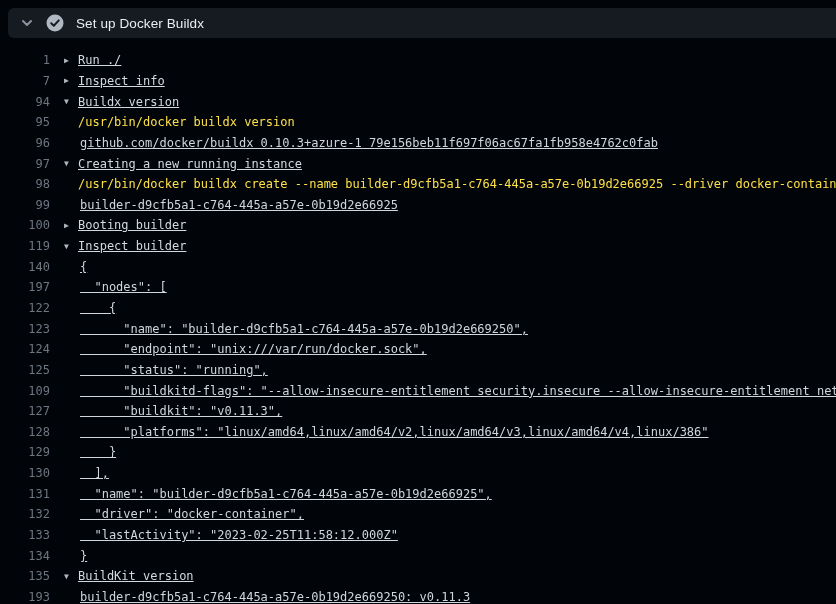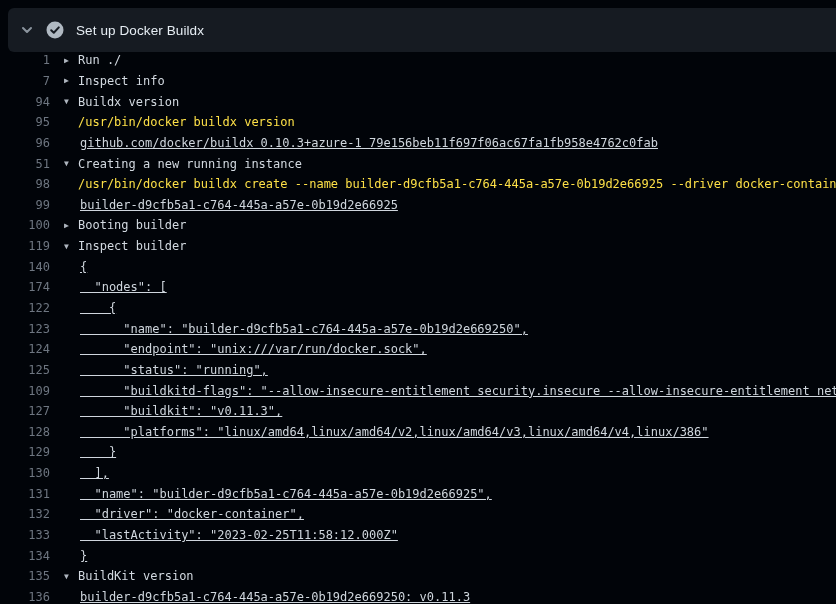--- a/index.html
+++ b/index.html
@@ -7,21 +7,21 @@
     width: 836px; height: 604px;
     overflow: hidden;
     background: #010409;
     font-family: "DejaVu Sans Mono", monospace;
   }
 
   
   .step-header {
     position: absolute;
     left: 8px; top: 8px; right: 0;
-    height: 44px;
+    height: 30px;
     background: #161b22;
     border-radius: 6px 0 0 6px;
     display: flex;
     align-items: center;
     gap: 12px;
     padding: 0 12px;
     cursor: pointer;
   }
   .step-header .chevron { flex: none; display: flex; align-items: center; }
   .step-header .status { flex: none; display: flex; align-items: center; }
@@ -60,21 +60,21 @@
     color: #aeb6bf;
     text-align: left;
   }
   .log-row .txt {
     flex: 1;
     overflow: hidden;
     white-space: pre;
     color: #cfd6dd;
   }
   .log-row.group { cursor: pointer; }
-  .log-row.group .txt { color: #d2d9e0; }
+  .log-row.group .txt { color: #d2d9e0; text-decoration: underline; }
   .log-row.command .txt { color: #fde047; }
   .log-row.output .txt { padding-left: 2px; text-decoration: underline; }
 </style>
 </head>
 <body>
 
 <div class="step-header">
   <span class="chevron">
     <svg width="14" height="14" viewBox="0 0 14 14">
       <path d="M3 5 L7 9 L11 5" fill="none" stroke="#8b949e" stroke-width="2" stroke-linecap="round" stroke-linejoin="round"></path>
@@ -109,21 +109,21 @@
     <span class="num">95</span>
     <span class="arrow"></span>
     <span class="txt">/usr/bin/docker buildx version</span>
   </div>
     <div class="log-row output">
     <span class="num">96</span>
     <span class="arrow"></span>
     <span class="txt">github.com/docker/buildx 0.10.3+azure-1 79e156beb11f697f06ac67fa1fb958e4762c0fab</span>
   </div>
     <div class="log-row group">
-    <span class="num">51</span>
+    <span class="num">97</span>
     <span class="arrow">▼</span>
     <span class="txt">Creating a new running instance</span>
   </div>
     <div class="log-row command">
     <span class="num">98</span>
     <span class="arrow"></span>
     <span class="txt">/usr/bin/docker buildx create --name builder-d9cfb5a1-c764-445a-a57e-0b19d2e66925 --driver docker-container</span>
   </div>
     <div class="log-row output">
     <span class="num">99</span>
@@ -139,21 +139,21 @@
     <span class="num">119</span>
     <span class="arrow">▼</span>
     <span class="txt">Inspect builder</span>
   </div>
     <div class="log-row output">
     <span class="num">140</span>
     <span class="arrow"></span>
     <span class="txt">{</span>
   </div>
     <div class="log-row output">
-    <span class="num">174</span>
+    <span class="num">197</span>
     <span class="arrow"></span>
     <span class="txt">  "nodes": [</span>
   </div>
     <div class="log-row output">
     <span class="num">122</span>
     <span class="arrow"></span>
     <span class="txt">    {</span>
   </div>
     <div class="log-row output">
     <span class="num">123</span>
@@ -214,17 +214,17 @@
     <span class="num">134</span>
     <span class="arrow"></span>
     <span class="txt">}</span>
   </div>
     <div class="log-row group">
     <span class="num">135</span>
     <span class="arrow">▼</span>
     <span class="txt">BuildKit version</span>
   </div>
     <div class="log-row output">
-    <span class="num">136</span>
+    <span class="num">193</span>
     <span class="arrow"></span>
     <span class="txt">builder-d9cfb5a1-c764-445a-a57e-0b19d2e669250: v0.11.3</span>
   </div>
   </div>
 
 </body></html>

